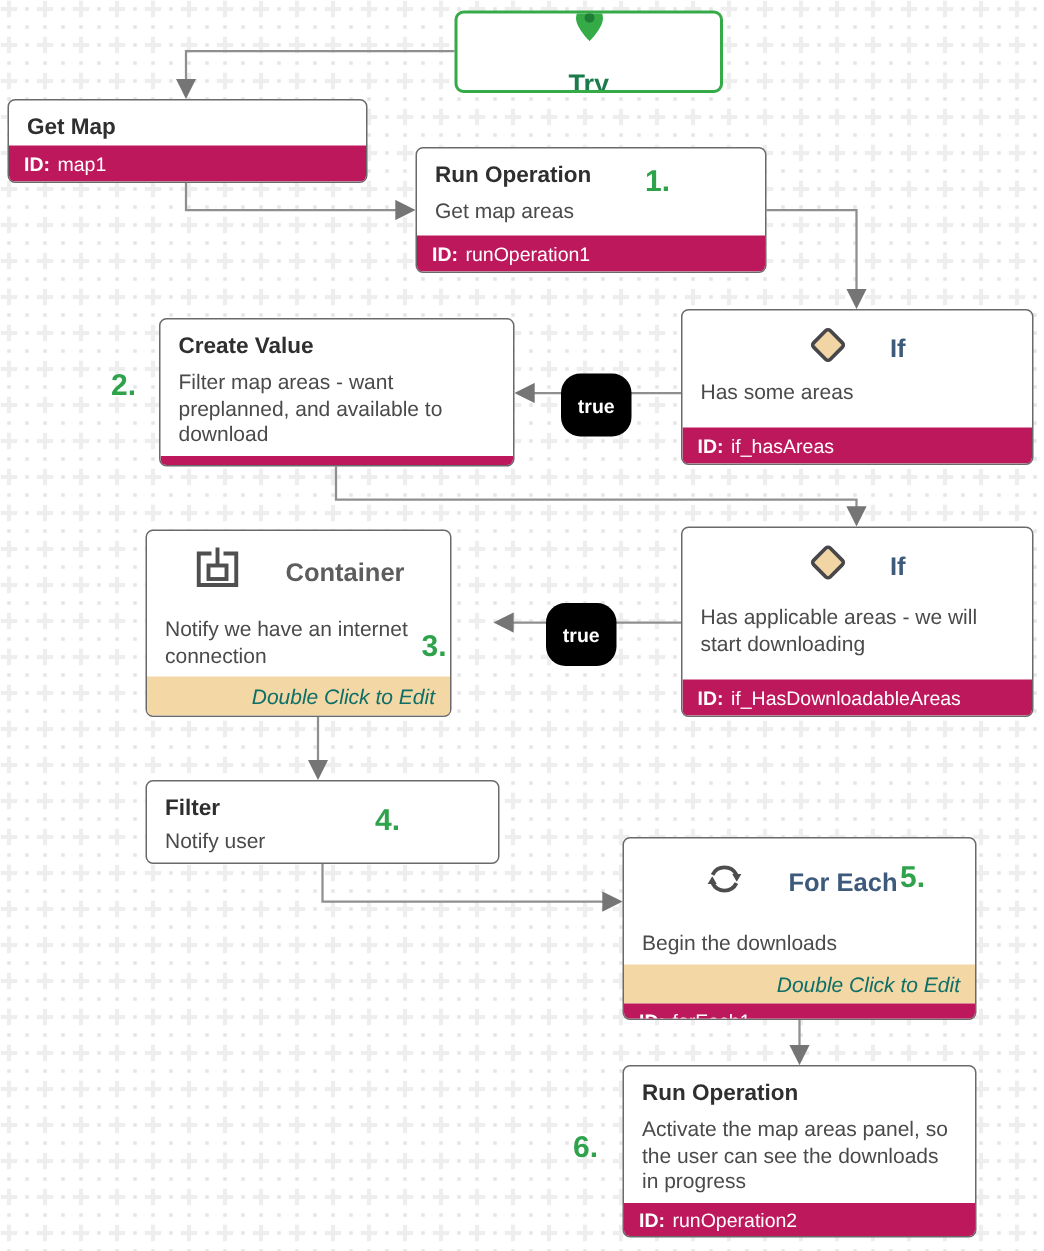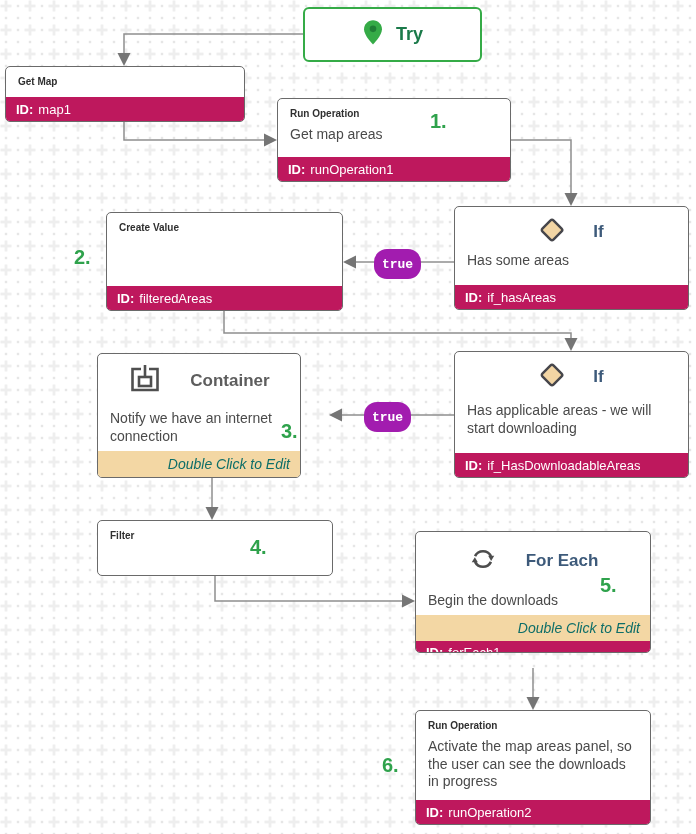--- a/index.html
+++ b/index.html
@@ -16,46 +16,46 @@
   .node {
     position:absolute;
     background:#fff;
     border:1.5px solid #6a6a6a;
     border-radius:5px;
     display:flex;
     flex-direction:column;
     overflow:hidden;
     z-index:3;
   }
-  .node-title { font-size:10px; font-weight:bold; color:#2f2f2f; padding:9px 12px 2px; }
+  .node-title { font-size:15px; font-weight:bold; color:#2f2f2f; padding:9px 12px 2px; }
   .node-body  { font-size:14px; color:#4a4a4a; padding:5px 12px; line-height:1.25; flex:1; }
   .node-footer {
     background:#be185d; color:#fff; font-size:13px; height:24px;
     display:flex; align-items:center; padding:0 10px; margin-top:auto; flex:0 0 24px;
   }
   .id-prefix { font-weight:bold; margin-right:5px; }
   .edit-bar {
     background:#f3d7a4; color:#0e6e68; font-style:italic; font-size:14px;
     height:26px; flex:0 0 26px; display:flex; align-items:center; justify-content:flex-end;
     padding:0 10px; margin-top:auto;
   }
   .hdr { display:flex; align-items:center; justify-content:center; gap:28px; padding-top:10px; flex:0 0 auto; }
   .hdr-title { font-size:17px; font-weight:bold; color:#3d5a7a; }
   .hdr-title.gray { color:#5d5d5d; }
 
   .try-node {
     border:2px solid #35ab47; border-radius:6px;
-    flex-direction:row; align-items:center; justify-content:center; gap:12px;
+    flex-direction:column; align-items:center; justify-content:center; gap:12px;
   }
   .try-label { font-size:18px; font-weight:bold; color:#1b7a4a; }
 
   .badge {
-    position:absolute; background:#a21caf; color:#fff; font-weight:bold; font-size:13px;
+    position:absolute; background:#000000; color:#fff; font-weight:bold; font-size:13px;
     border-radius:13px; display:flex; align-items:center; justify-content:center; z-index:4;
-    width:47px; height:30px;font-family:Liberation Mono, monospace;
+    width:47px; height:42px;
   }
   .num { position:absolute; color:#2fa24c; font-weight:bold; font-size:20px; z-index:4; }
 </style>
 </head>
 <body>
 
 <svg class="layer" width="696" height="834" aria-hidden="true">
   <defs>
     <pattern id="bgpat" width="24" height="24" patternUnits="userSpaceOnUse">
       <rect x="0.5" y="4.6" width="11" height="2.8" fill="#eeeeee"></rect>
@@ -125,20 +125,21 @@
   </div>
   <div class="node-body">Has some areas</div>
   <div class="node-footer">
     <span class="id-prefix">ID:</span>
     <span>if_hasAreas</span>
   </div>
 </div>
 
 <div class="node" style="left:106px; top:212px; width:237px; height:99px;">
   <div class="node-title">Create Value</div>
+  <div class="node-body">Filter map areas - want preplanned, and available to download</div>
   <div class="node-footer">
     <span class="id-prefix">ID:</span>
     <span>filteredAreas</span>
   </div>
 </div>
 
 <div class="node" style="left:97px; top:353px; width:204px; height:125px;">
   <div class="hdr">
     <span>
       <svg width="34" height="30" viewBox="0 0 34 30" fill="none" stroke="#4f4f4f" stroke-width="2.6">
@@ -164,23 +165,24 @@
   </div>
   <div class="node-body" style="padding-top:10px;">Has applicable areas - we will start downloading</div>
   <div class="node-footer">
     <span class="id-prefix">ID:</span>
     <span>if_HasDownloadableAreas</span>
   </div>
 </div>
 
 <div class="node" style="left:97px; top:520px; width:236px; height:56px;">
   <div class="node-title" style="padding-bottom:0;">Filter</div>
-</div>
-
-<div class="node" style="left:415px; top:531px; width:236px; height:122px;">
+  <div class="node-body">Notify user</div>
+</div>
+
+<div class="node" style="left:415px; top:558px; width:236px; height:122px;">
   <div class="hdr" style="padding-top:12px;">
     <span>
       <svg width="30" height="30" viewBox="0 0 32 32" fill="none" stroke="#4d4d4d" stroke-width="2.8">
         <path d="M7.5 13 A 9.5 9.5 0 0 1 24.5 13"></path>
         <path d="M24.5 19 A 9.5 9.5 0 0 1 7.5 19"></path>
         <polygon points="21.5,12.5 28,12.5 24.7,18" fill="#4d4d4d" stroke="none"></polygon>
         <polygon points="10.5,19.5 4,19.5 7.3,14" fill="#4d4d4d" stroke="none"></polygon>
       </svg>
     </span>
     <span class="hdr-title">For Each</span>

